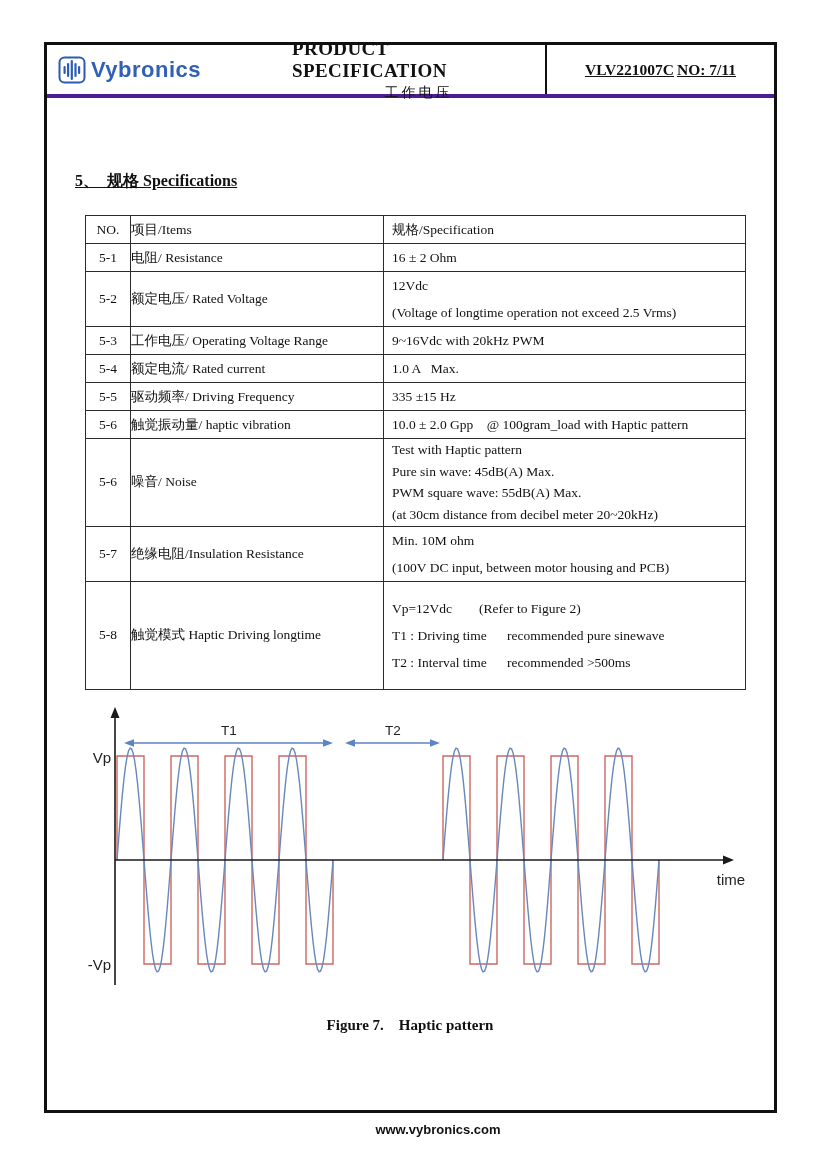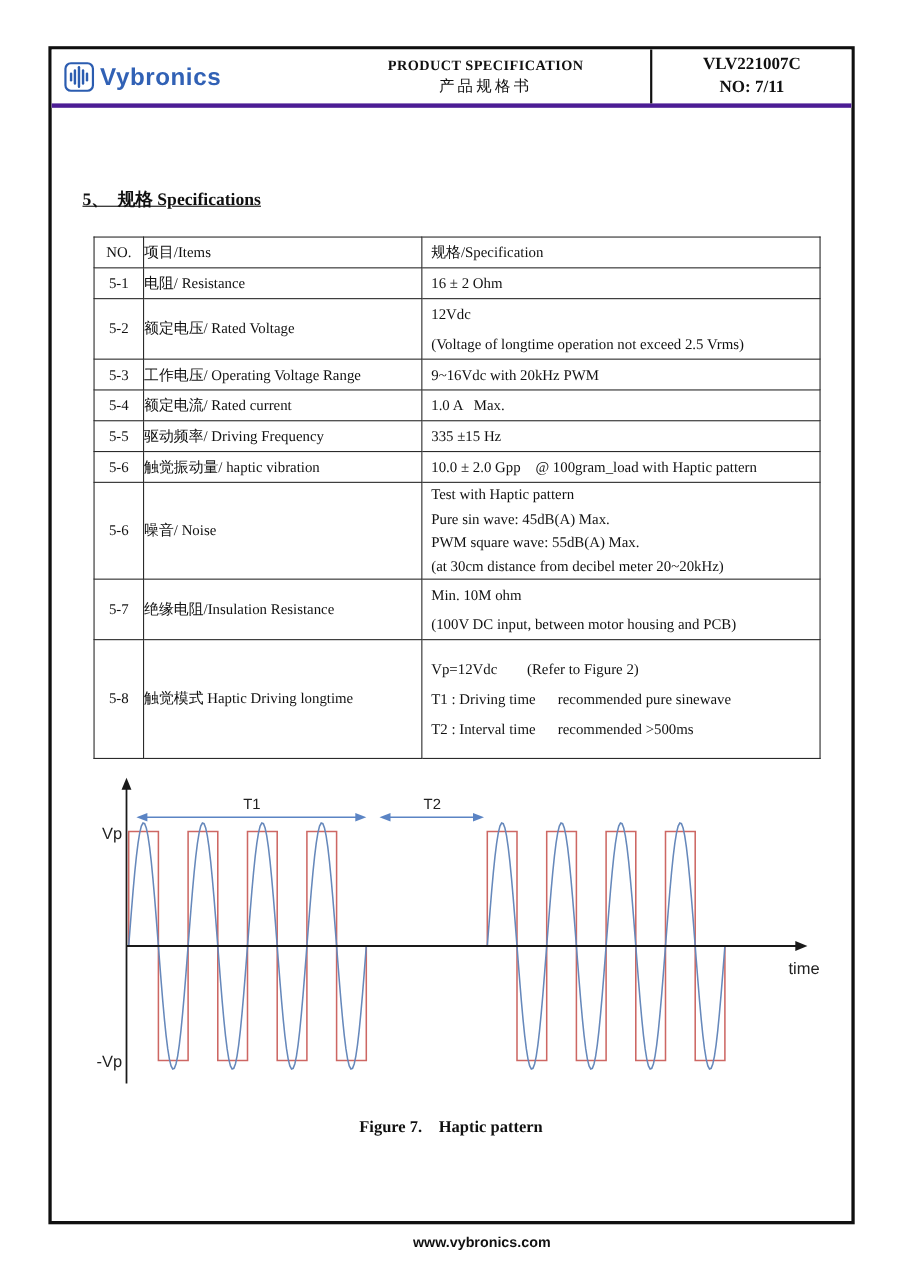--- a/index.html
+++ b/index.html
@@ -9,24 +9,24 @@
   .border-box{position:absolute;left:44px;top:42px;width:733px;height:1071px;
     border:3px solid #101010;box-sizing:border-box;background:#fff;}
 
   
   .header{position:absolute;left:0;top:0;width:100%;height:53px;
     border-bottom:4px solid #4c1d95;display:flex;box-sizing:border-box;background:#fff;}
   .logo{display:flex;align-items:center;gap:5px;padding-left:11px;width:245px;box-sizing:border-box;}
   .logo-text{font-family:"Liberation Sans",sans-serif;font-weight:700;font-size:22px;
     color:#3161b5;letter-spacing:.5px;}
   .header-center{flex:1;display:flex;flex-direction:column;align-items:center;justify-content:center;gap:2px;}
-  .title-en{font-size:13px;font-weight:700;letter-spacing:.4px;}
+  .title-en{font-size:19px;font-weight:700;letter-spacing:.4px;}
   .title-cn{font-size:14px;letter-spacing:3px;}
-  .header-right{width:183px;border-left:2px solid #101010;display:flex;flex-direction:column;
-    align-items:center;justify-content:center;gap:3px;box-sizing:border-box;}
+  .header-right{width:229px;border-left:2px solid #101010;display:flex;flex-direction:row;
+    align-items:center;justify-content:center;gap:3px;box-sizing:border-box;text-decoration:underline;}
   .part-no,.page-no{font-size:15.5px;font-weight:700;}
 
   
   .section-title{position:absolute;left:75px;top:171px;font-size:16px;font-weight:700;white-space:pre;text-decoration:underline;}
 
   
   .spec-table{position:absolute;left:85px;top:215px;width:660px;border-collapse:collapse;
     table-layout:fixed;font-size:13.5px;}
   .spec-table td{border:1px solid #2b2b2b;vertical-align:middle;padding:0;}
   .cno{text-align:center;}
@@ -59,21 +59,21 @@
           <rect x="5.5" y="10" width="2.2" height="8" rx="1.1" fill="#2b5cb0"></rect>
           <rect x="9" y="7" width="2.2" height="14" rx="1.1" fill="#2b5cb0"></rect>
           <rect x="12.7" y="4" width="2.2" height="20" rx="1.1" fill="#2b5cb0"></rect>
           <rect x="16.4" y="7" width="2.2" height="14" rx="1.1" fill="#2b5cb0"></rect>
           <rect x="20" y="10" width="2.2" height="8" rx="1.1" fill="#2b5cb0"></rect>
         </svg>
         <span class="logo-text">Vybronics</span>
       </div>
       <div class="header-center">
         <div class="title-en">PRODUCT SPECIFICATION</div>
-        <div class="title-cn">产品规格书</div>
+        <div class="title-cn">工作电压</div>
       </div>
       <div class="header-right">
         <div class="part-no">VLV221007C</div>
         <div class="page-no">NO: 7/11</div>
       </div>
     </div>
   </div>
 
   <div class="section-title">5、  规格 Specifications</div>
 

